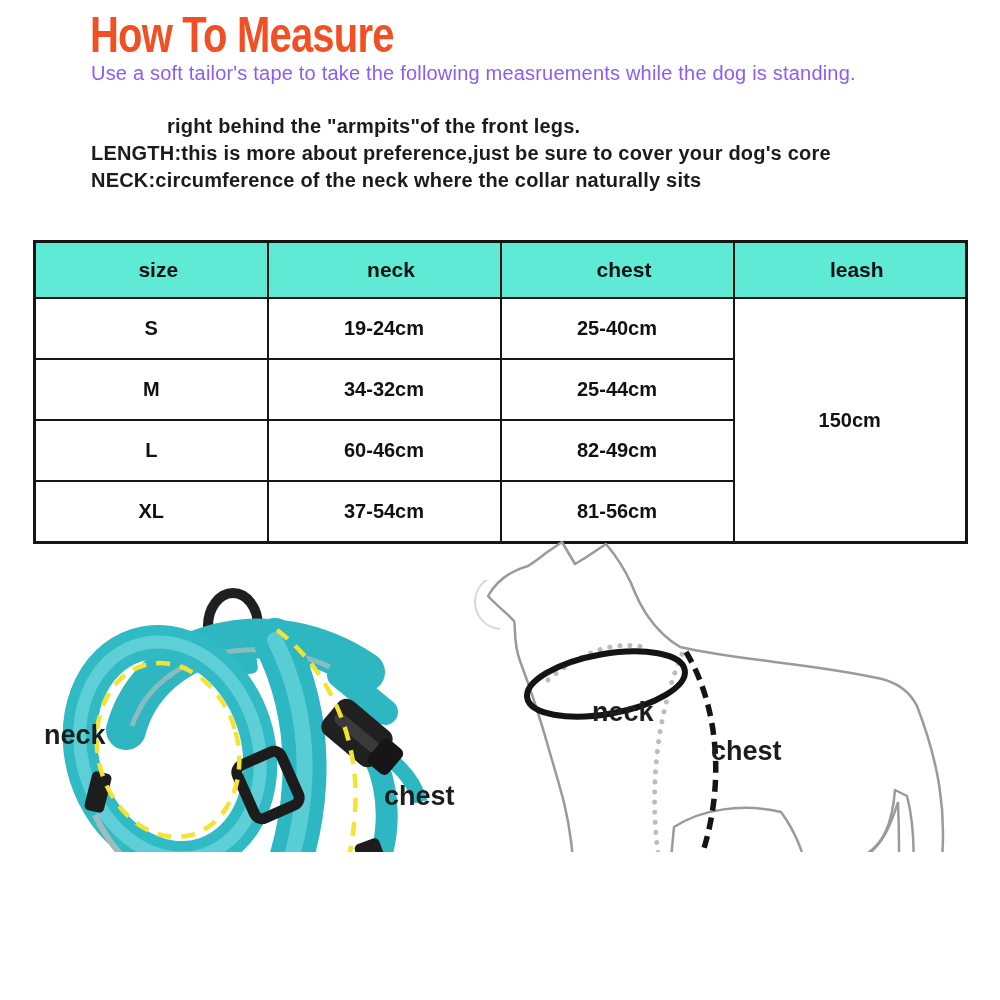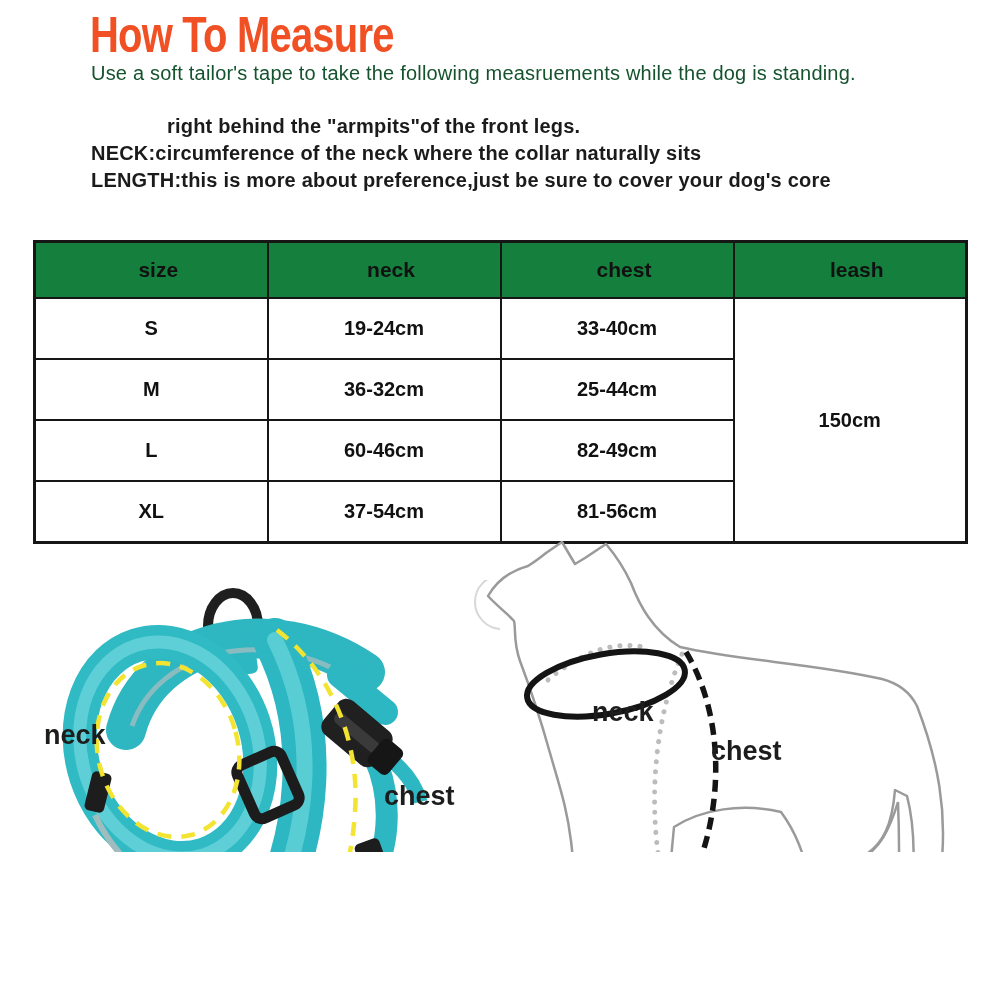--- a/index.html
+++ b/index.html
@@ -8,81 +8,81 @@
     font-family:"Liberation Sans",sans-serif;color:#1f1f1f;overflow:hidden;
   }
   .abs{position:absolute;}
   
   .title{
     left:90px;top:6px;
     font-size:50px;font-weight:bold;letter-spacing:-1px;color:#f05023;
     transform:scaleX(0.8);transform-origin:left top;white-space:nowrap;
   }
   .intro{
-    left:91px;top:62px;font-size:20px;font-weight:400;color:#14532d;
+    left:91px;top:62px;font-size:20px;font-weight:400;color:#8b5cf6;
     white-space:nowrap;letter-spacing:0.2px;
   }
   .instructions{
     left:91px;top:113px;font-size:20px;font-weight:bold;color:#1b1b1b;
     line-height:27px;white-space:nowrap;letter-spacing:0.2px;
   }
   .instructions .indent{padding-left:76px;}
   
   .size-table-wrap{left:33px;top:240px;width:935px;}
   table.size-table{
     border-collapse:collapse;width:100%;table-layout:fixed;
     border:3px solid #161616;
   }
   .size-table th,.size-table td{
     border:2px solid #161616;text-align:center;vertical-align:middle;
     font-weight:bold;color:#111;
   }
-  .size-table th{background:#15803d;height:52px;font-size:21px;padding-left:15px;}
+  .size-table th{background:#5eead4;height:52px;font-size:21px;padding-left:15px;}
   .size-table td{height:57px;font-size:20px;background:#fff;}
   
   .harness-wrap{left:40px;top:580px;width:460px;height:420px;}
   .dog-wrap{left:480px;top:540px;width:500px;height:460px;}
   .diagram-label{
     position:absolute;font-size:27px;font-weight:bold;color:#1d1d1d;
     white-space:nowrap;
   }
   .harness-wrap svg,.dog-wrap svg{position:absolute;left:0;top:0;}
 </style>
 </head>
 <body>
 
 <div class="page">
 
   <div class="abs title">How To Measure</div>
   <div class="abs intro">Use a soft tailor's tape to take the following measruements while the dog is standing.</div>
 
   <div class="abs instructions">
     <div class="indent">right behind the "armpits"of the front legs.</div>
+    <div>LENGTH:this is more about preference,just be sure to cover your dog's core</div>
     <div>NECK:circumference of the neck where the collar naturally sits</div>
-    <div>LENGTH:this is more about preference,just be sure to cover your dog's core</div>
   </div>
 
   <div class="abs size-table-wrap">
     <table class="size-table">
       <tbody>
           <tr>
         <th>size</th>
         <th>neck</th>
         <th>chest</th>
         <th>leash</th>
       </tr>
       <tr>
         <td>S</td>
         <td>19-24cm</td>
-        <td>33-40cm</td>
+        <td>25-40cm</td>
         <td rowspan="4">150cm</td>
       </tr>
       <tr>
         <td>M</td>
-        <td>36-32cm</td>
+        <td>34-32cm</td>
         <td>25-44cm</td>
       </tr>
       <tr>
         <td>L</td>
         <td>60-46cm</td>
         <td>82-49cm</td>
       </tr>
       <tr>
         <td>XL</td>
         <td>37-54cm</td>

